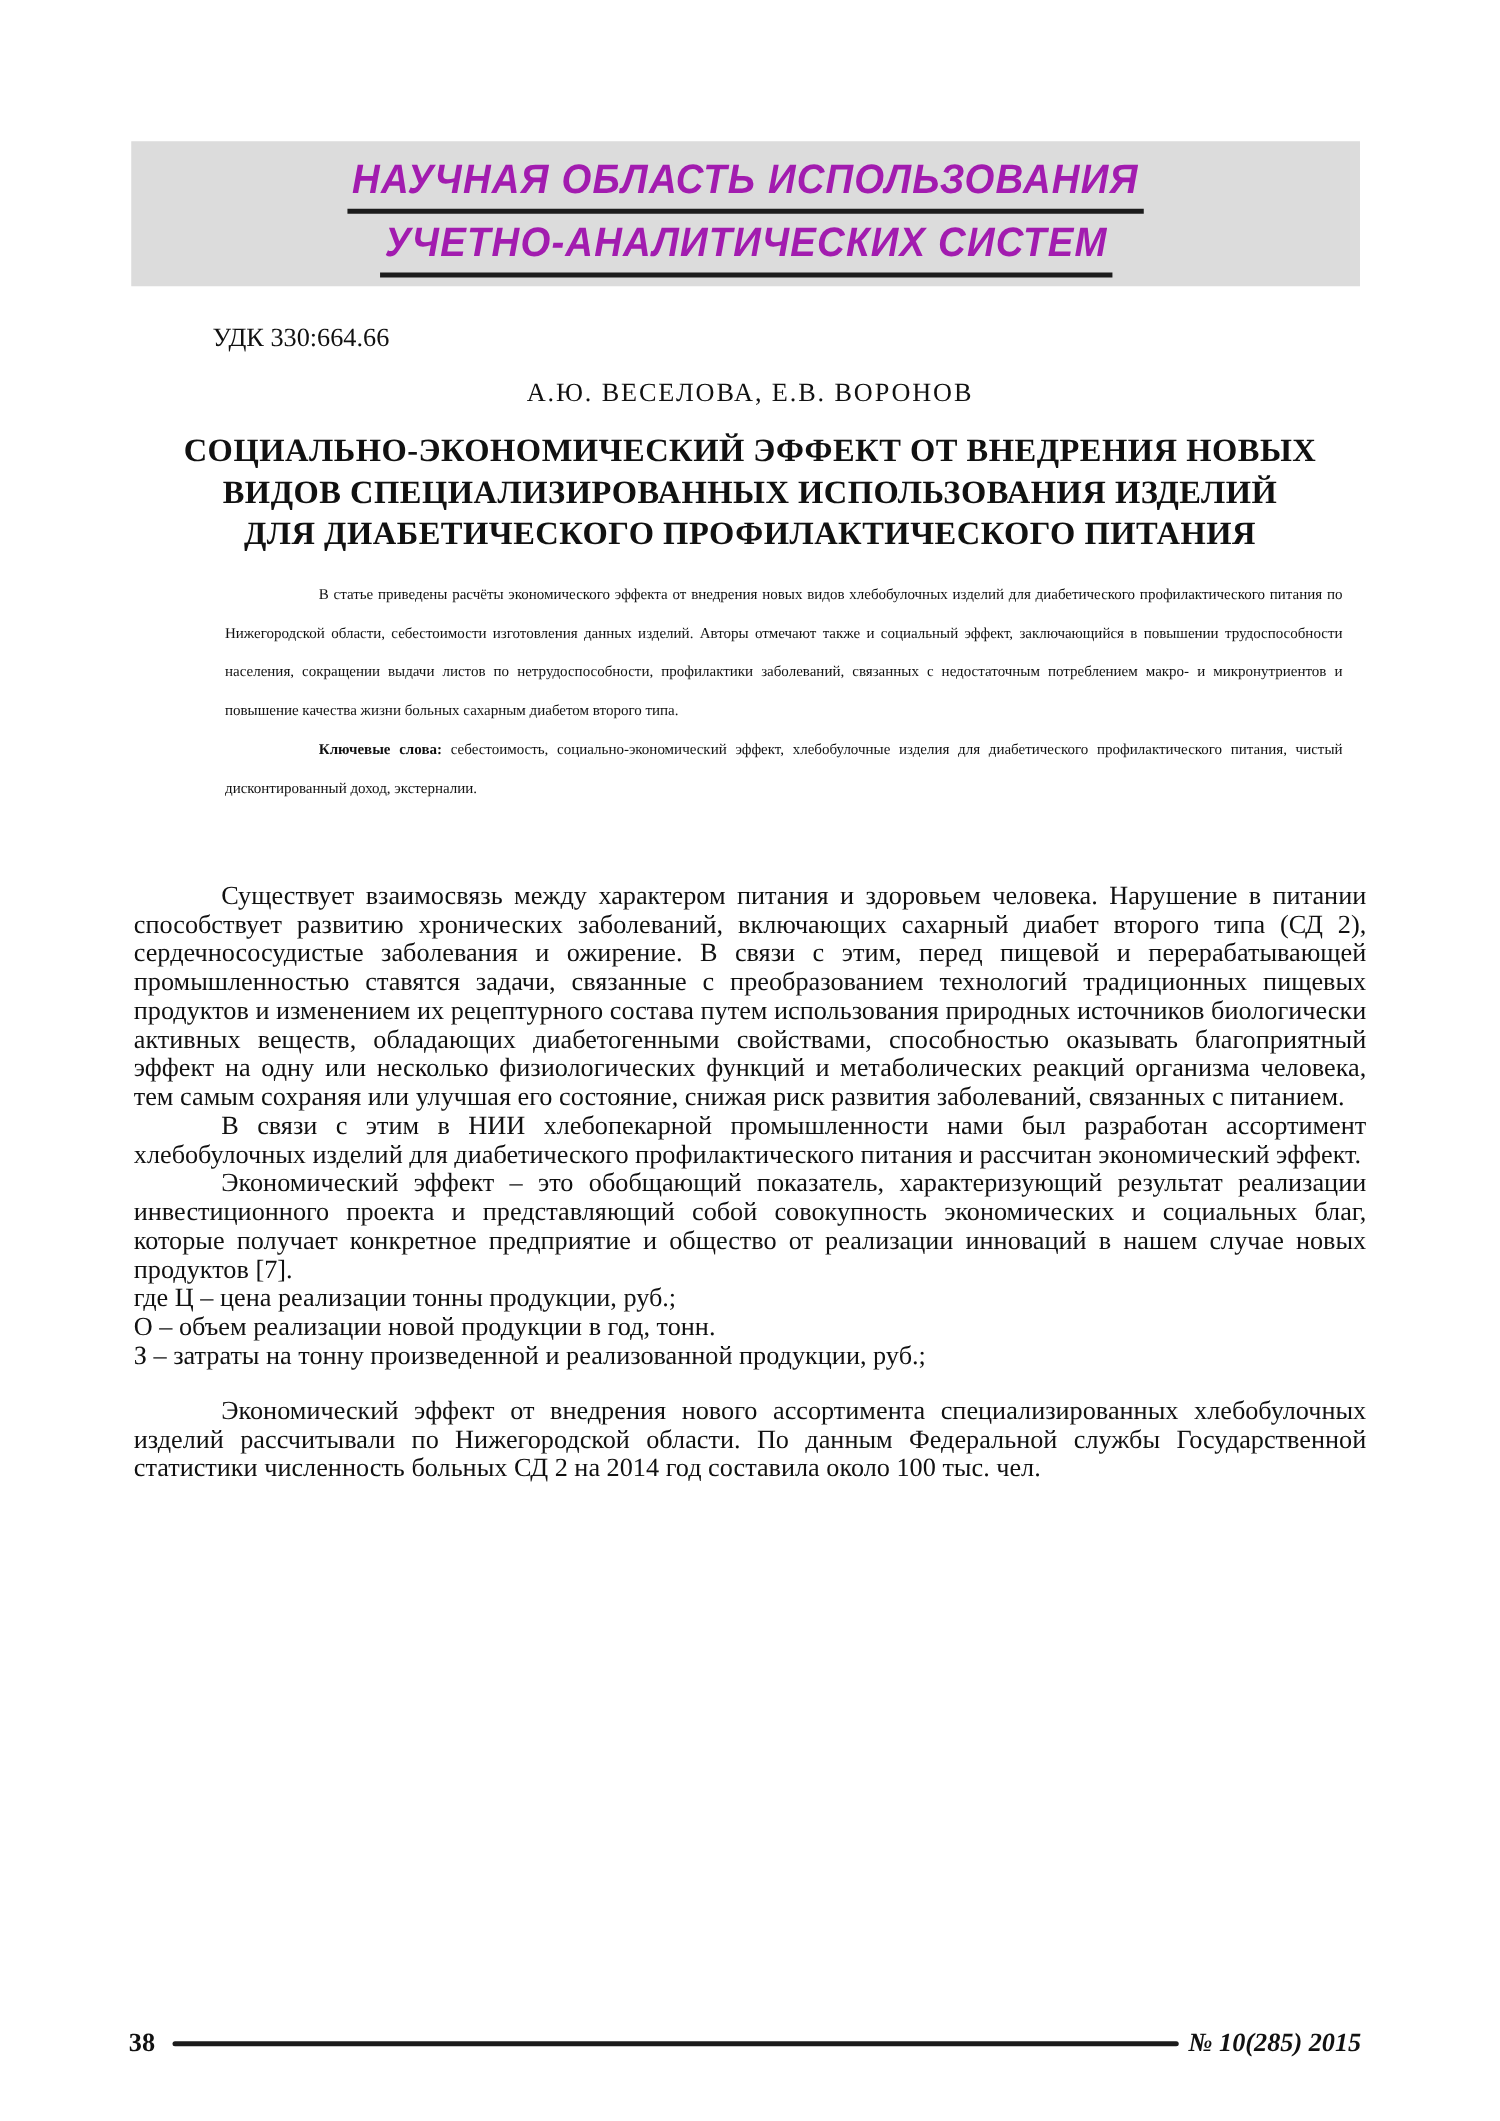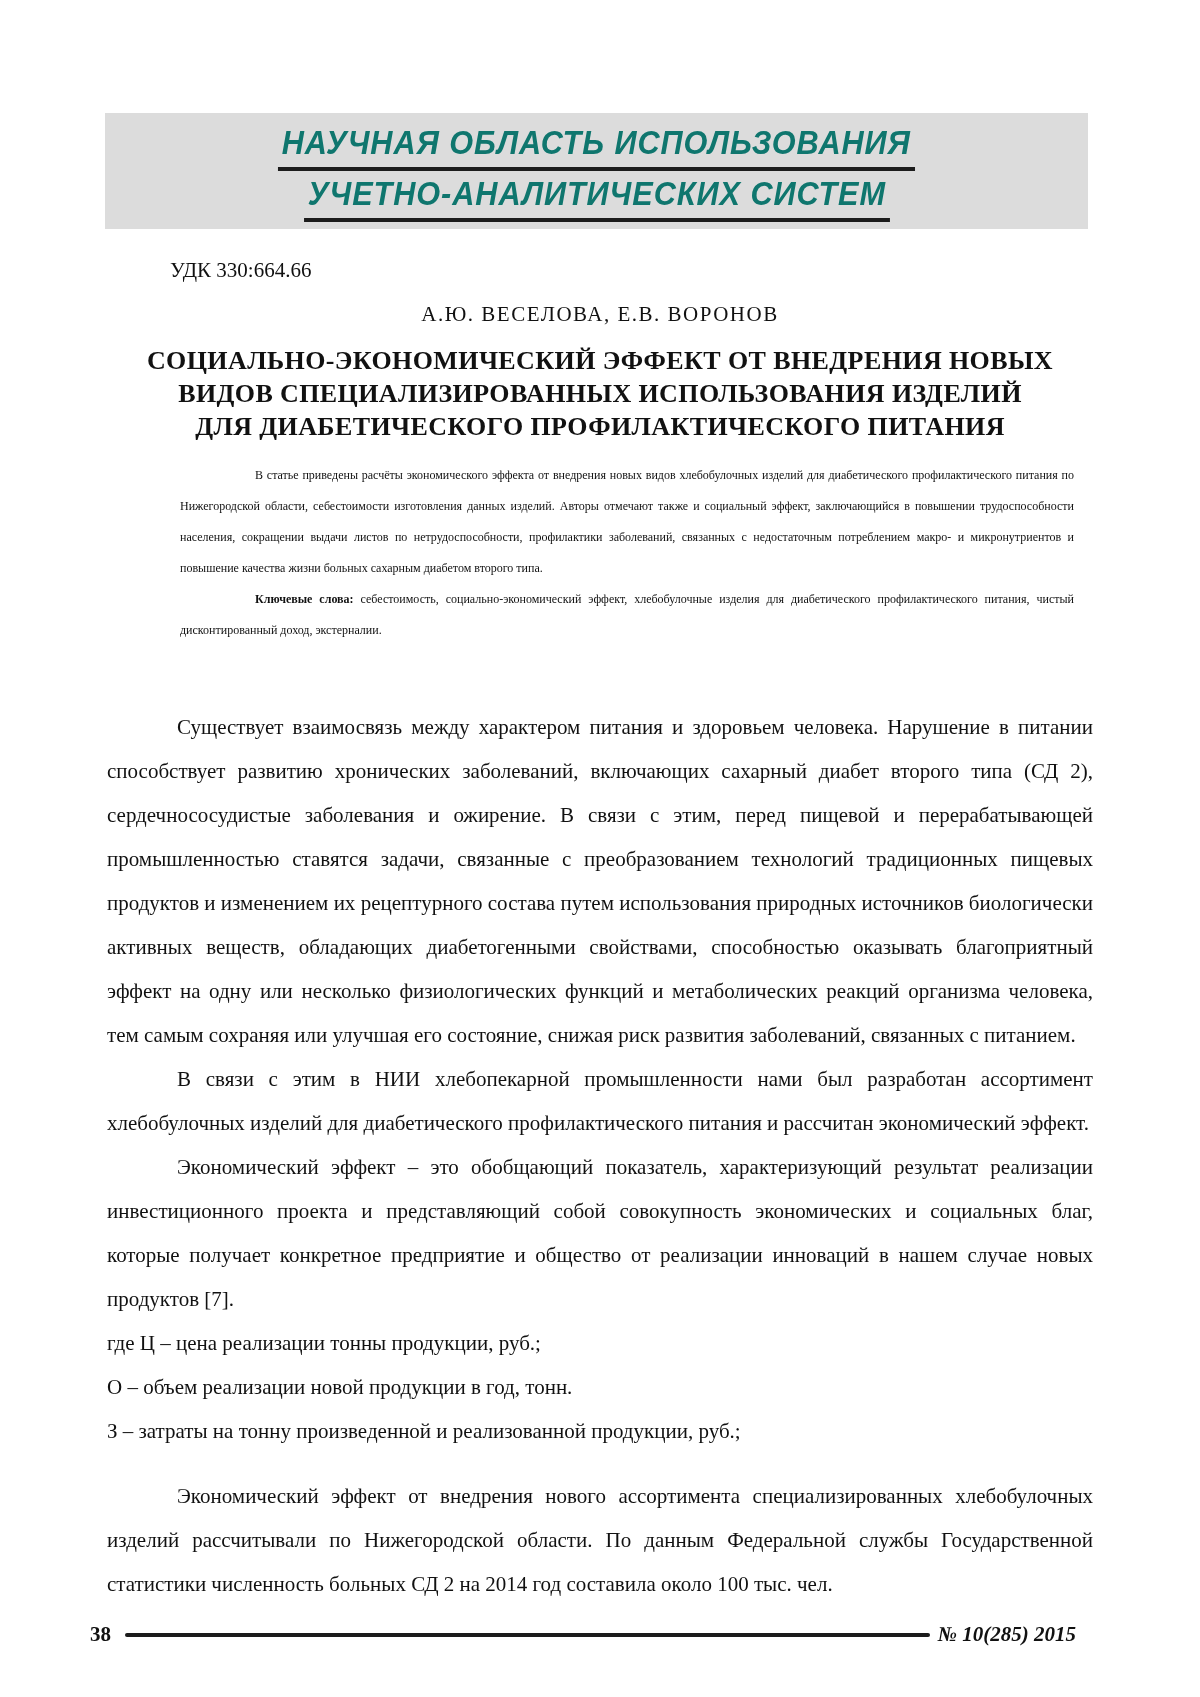--- a/index.html
+++ b/index.html
@@ -20,21 +20,21 @@
     left: 105px; top: 113px;
     width: 983px; height: 116px;
     background: #dcdcdc;
     text-align: center;
     padding-top: 7px;
     font-family: "Liberation Sans", "DejaVu Sans", sans-serif;
     font-weight: bold;
     font-style: italic;
     font-size: 33px;
     letter-spacing: 1px;
-    color: #0f766e;
+    color: #a21caf;
   }
   .banner .bline { height: 51px; line-height: 46px; }
   .banner .bline span {
     display: inline-block;
     transform: scaleX(0.93);
     border-bottom: 4px solid #1c1c1c;
     padding: 0 4px 1px 4px;
   }
   
   .udc {
@@ -72,41 +72,41 @@
     text-align: justify;
   }
   .abstract-block p { text-indent: 75px; }
   .kw-label { font-weight: bold; }
   
   .body-block {
     position: absolute;
     left: 107px; top: 705px;
     width: 986px;
     font-size: 21px;
-    line-height: 44px;
+    line-height: 23px;
     text-align: justify;
   }
   .body-block p.indent { text-indent: 70px; }
   .formula {
     text-align: center;
     text-indent: 0;
     font-size: 23px;
     margin: 25px 0 27px 0;
     letter-spacing: 0.5px;
   }
   .formula sub {
     font-size: 0.78em;
     vertical-align: -3px;
   }
   .definitions p { text-indent: 0; }
   .closing { margin-top: 21px; }
   
   .footer {
     position: absolute;
-    left: 90px; top: 1622px;
+    left: 103px; top: 1622px;
     width: 986px;
     display: flex;
     align-items: center;
     font-size: 21px;
   }
   .footer .pagenum { font-weight: bold; padding-right: 14px; }
   .footer .rule {
     flex: 1;
     height: 4px;
     background: #1b1b1b;

